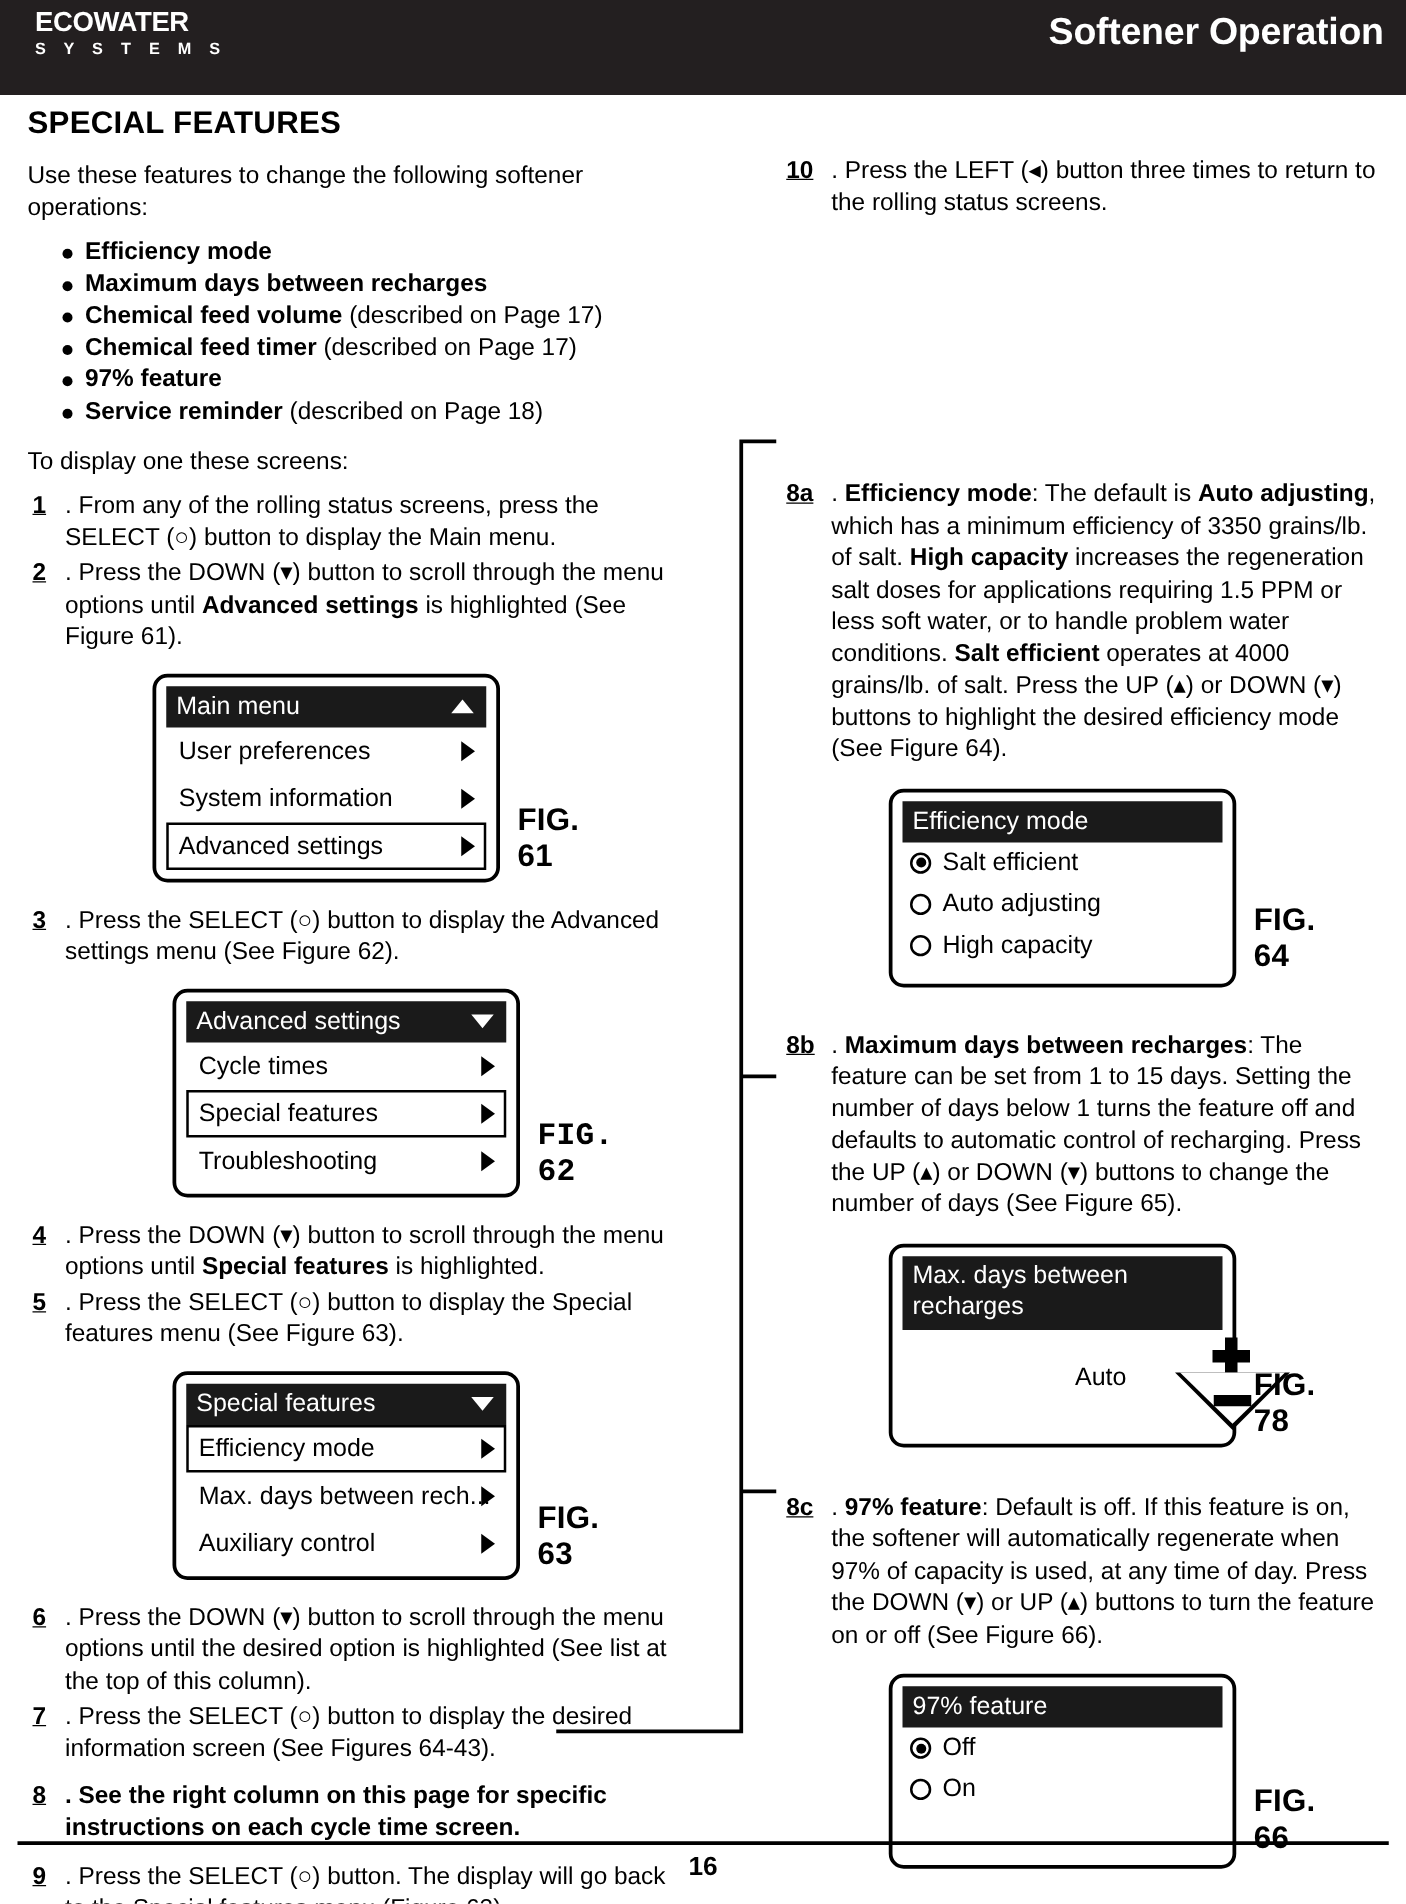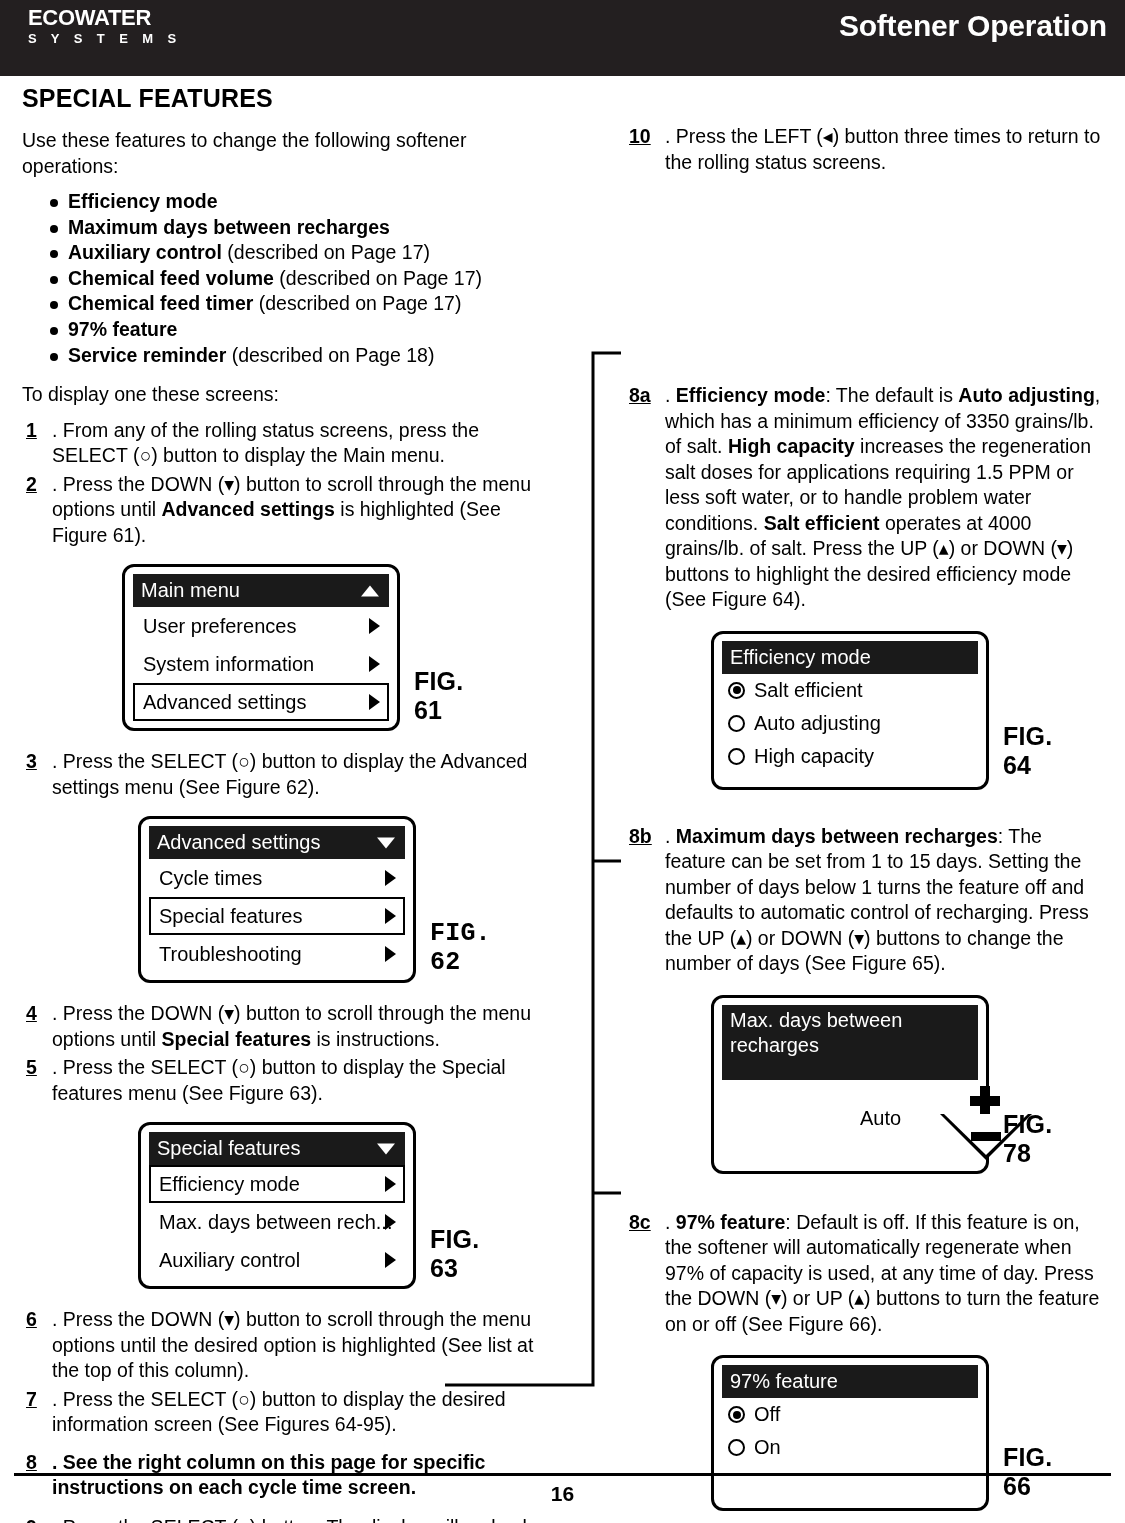--- a/index.html
+++ b/index.html
@@ -70,21 +70,21 @@
     box-sizing:border-box;
     padding:7px 8px 7px 8px;
   }
   .lcd-header{
     background:#1a1a1a;color:#fff;
     font-size:20px;line-height:26px;
     padding:3px 8px 4px 8px;
     position:relative;
     font-weight:normal;
   }
-  .lcd-header.two-line{line-height:25px;padding-bottom:22px;}
+  .lcd-header.two-line{line-height:25px;padding-bottom:6px;}
   .lcd-row{
     font-size:20px;line-height:26px;
     padding:4px 8px 4px 8px;
     position:relative;
     box-sizing:border-box;
     border:2px solid transparent;
   }
   .lcd-row.selected{border:2px solid #000;}
   .lcd-row .caret{
     position:absolute;right:7px;top:50%;transform:translateY(-50%);
@@ -184,21 +184,20 @@
 
 <div class="section-title">SPECIAL FEATURES</div>
 
 <div class="col-left">
 
   <p class="para">Use these features to change the following softener operations:</p>
 
   <ul class="features">
     <li><span class="dot"></span><b>Efficiency mode</b><span></span></li>
     <li><span class="dot"></span><b>Maximum days between recharges</b><span></span></li>
-    <li><span class="dot"></span><b>Auxiliary control</b><span> (described on Page 17)</span></li>
     <li><span class="dot"></span><b>Chemical feed volume</b><span> (described on Page 17)</span></li>
     <li><span class="dot"></span><b>Chemical feed timer</b><span> (described on Page 17)</span></li>
     <li><span class="dot"></span><b>97% feature</b><span></span></li>
     <li><span class="dot"></span><b>Service reminder</b><span> (described on Page 18)</span></li>
   </ul>
 
   <p class="para">To display one these screens:</p>
 
   <div class="step">
     <span class="num"><b>1</b></span>
@@ -254,21 +253,21 @@
       <div class="lcd-row">
         <span>Troubleshooting</span>
         <span class="caret"></span>
       </div>
     </div>
     <div class="fig-label" style="left:292px;bottom:6px;font-family:Liberation Mono, monospace;">FIG. 62</div>
   </div>
 
   <div class="step">
     <span class="num"><b>4</b></span>
-    <span>. Press the DOWN (▾) button to scroll through the menu options until </span><b>Special features</b><span> is instructions.</span>
+    <span>. Press the DOWN (▾) button to scroll through the menu options until </span><b>Special features</b><span> is highlighted.</span>
   </div>
 
   <div class="step">
     <span class="num"><b>5</b></span>
     <span>. Press the SELECT (○) button to display the Special features menu (See Figure 63).</span>
   </div>
 
   <div class="fig-wrap" style="margin-left:116px;width:278px;margin-top:16px;margin-bottom:18px;">
     <div class="lcd">
       <div class="lcd-header">
@@ -291,21 +290,21 @@
     <div class="fig-label" style="left:292px;bottom:6px;">FIG. 63</div>
   </div>
 
   <div class="step">
     <span class="num"><b>6</b></span>
     <span>. Press the DOWN (▾) button to scroll through the menu options until the desired option is highlighted (See list at the top of this column).</span>
   </div>
 
   <div class="step">
     <span class="num"><b>7</b></span>
-    <span>. Press the SELECT (○) button to display the desired information screen (See Figures 64-95).</span>
+    <span>. Press the SELECT (○) button to display the desired information screen (See Figures 64-43).</span>
   </div>
 
   <div class="step" style="margin-top:12px;">
     <span class="num"><b>8</b></span>
     <b>. See the right column on this page for specific instructions on each cycle time screen.</b>
   </div>
 
   <div class="step" style="margin-top:14px;">
     <span class="num"><b>9</b></span>
     <span>. Press the SELECT (○) button.  The display will go back to the Special features menu (Figure 63).</span>

